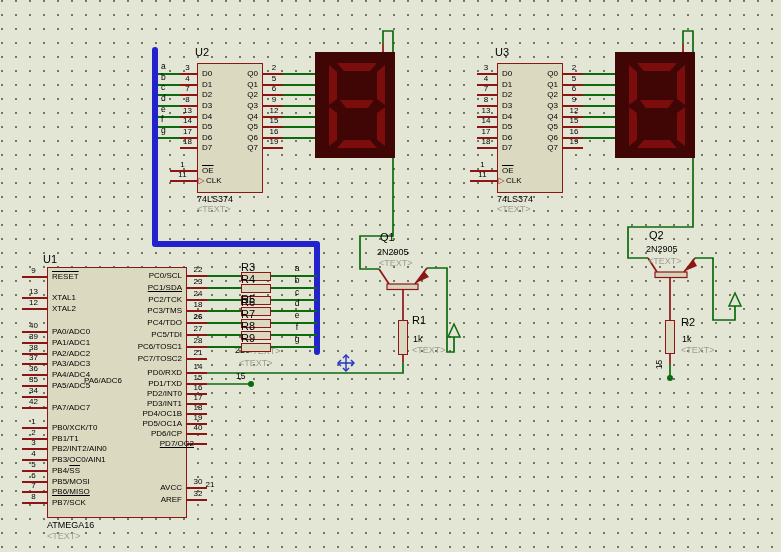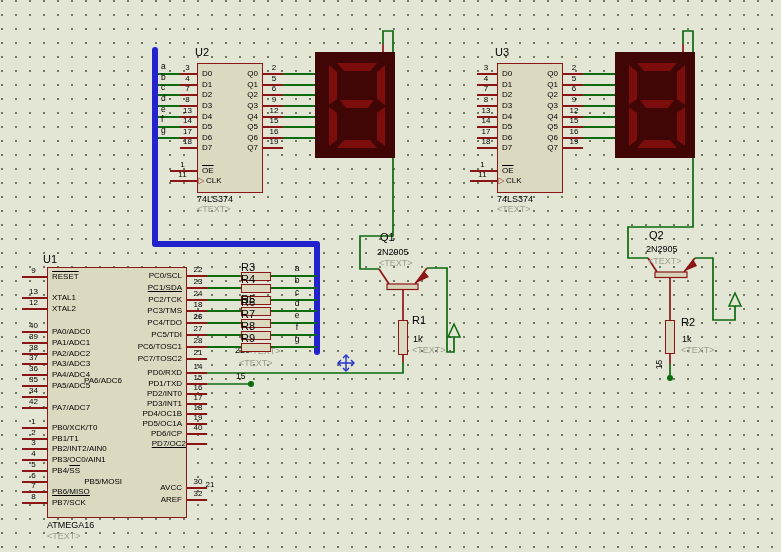--- a/index.html
+++ b/index.html
@@ -176,21 +176,21 @@
     <div class="pnum" style="left: 21px; top: 438px; width: 25px;">3</div>
     <div class="pname" style="left: 52px; top: 444px; width: 70px;"><span>PB2/INT2/AIN0</span></div>
     <div class="stub" style="left: 22px; top: 459px; width: 25px; height: 1.7px;"></div>
     <div class="pnum" style="left: 21px; top: 449px; width: 25px;">4</div>
     <div class="pname" style="left: 52px; top: 455px; width: 70px;"><span>PB3/OC0/AIN1</span></div>
     <div class="stub" style="left: 22px; top: 470px; width: 25px; height: 1.7px;"></div>
     <div class="pnum" style="left: 21px; top: 460px; width: 25px;">5</div>
     <div class="pname" style="left: 52px; top: 466px; width: 70px;"><span>PB4/</span><span class="ov">SS</span></div>
     <div class="stub" style="left: 22px; top: 481px; width: 25px; height: 1.7px;"></div>
     <div class="pnum" style="left: 21px; top: 471px; width: 25px;">6</div>
-    <div class="pname" style="left: 52px; top: 477px; width: 70px; text-align: right;"><span>PB5/MOSI</span></div>
+    <div class="pname" style="left: 52px; top: 477px; width: 70px;"><span>PB5/MOSI</span></div>
     <div class="stub" style="left: 22px; top: 491px; width: 25px; height: 1.7px;"></div>
     <div class="pnum" style="left: 21px; top: 481px; width: 25px;">7</div>
     <div class="pname" style="left: 52px; top: 487px; width: 70px; text-decoration: underline;"><span>PB6/MISO</span></div>
     <div class="stub" style="left: 22px; top: 502px; width: 25px; height: 1.7px;"></div>
     <div class="pnum" style="left: 21px; top: 492px; width: 25px;">8</div>
     <div class="pname" style="left: 52px; top: 498px; width: 70px;"><span>PB7/SCK</span></div>
     <div class="stub" style="left: 187px; top: 275px; width: 20px; height: 1.7px;"></div>
     <div class="pnum" style="left: 189px; top: 265px; width: 18px;">22</div>
     <div class="pname pr" style="left: 112px; top: 271px; width: 70px;"><span>PC0/SCL</span></div>
     <div class="stub" style="left: 187px; top: 287px; width: 20px; height: 1.7px;"></div>
@@ -230,21 +230,21 @@
     <div class="pnum" style="left: 189px; top: 403px; width: 18px;">18</div>
     <div class="pname pr" style="left: 112px; top: 409px; width: 70px;"><span>PD4/OC1B</span></div>
     <div class="stub" style="left: 187px; top: 423px; width: 20px; height: 1.7px;"></div>
     <div class="pnum" style="left: 189px; top: 413px; width: 18px;">19</div>
     <div class="pname pr" style="left: 112px; top: 419px; width: 70px;"><span>PD5/OC1A</span></div>
     <div class="stub" style="left: 187px; top: 433px; width: 20px; height: 1.7px;"></div>
     <div class="pnum" style="left: 189px; top: 423px; width: 18px;">40</div>
     <div class="pname pr" style="left: 112px; top: 429px; width: 70px;"><span>PD6/ICP</span></div>
     <div class="stub" style="left: 187px; top: 443px; width: 20px; height: 1.7px;"></div>
     <div class="pnum" style="left: 201px; top: 433px; width: 18px; margin-top: 47px;">21</div>
-    <div class="pname pr" style="left: 116px; top: 439px; width: 70px; text-decoration: underline;"><span>PD7/OC2</span></div>
+    <div class="pname pr" style="left: 124px; top: 439px; width: 70px; text-decoration: underline;"><span>PD7/OC2</span></div>
     <div class="stub" style="left: 187px; top: 487px; width: 20px; height: 1.7px;"></div>
     <div class="pnum" style="left: 189px; top: 477px; width: 18px;">30</div>
     <div class="pname pr" style="left: 112px; top: 483px; width: 70px;"><span>AVCC</span></div>
     <div class="stub" style="left: 187px; top: 499px; width: 20px; height: 1.7px;"></div>
     <div class="pnum" style="left: 189px; top: 489px; width: 18px;">32</div>
     <div class="pname pr" style="left: 112px; top: 495px; width: 70px;"><span>AREF</span></div>
     <div class="chipbox" style="left: 197px; top: 63px; width: 66px; height: 130px;"></div>
     <div class="ref" style="left: 195px; top: 46px;">U2</div>
     <div class="val" style="left: 197px; top: 194px;">74LS374</div>
     <div class="ph" style="left: 197px; top: 204px;">&lt;TEXT&gt;</div>

